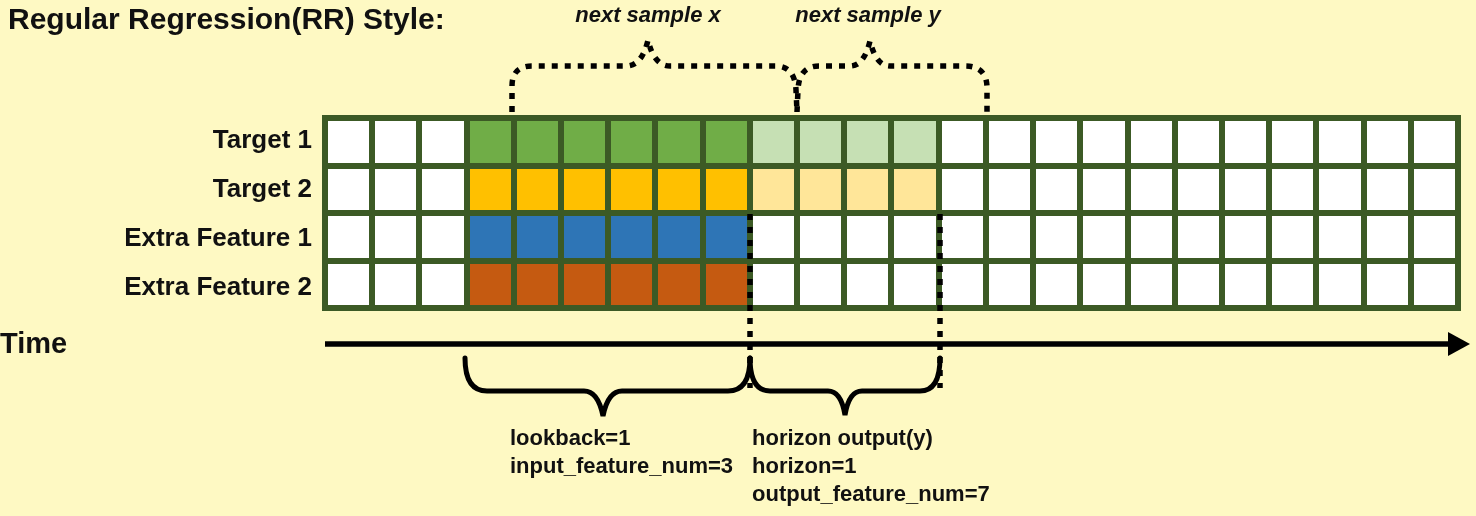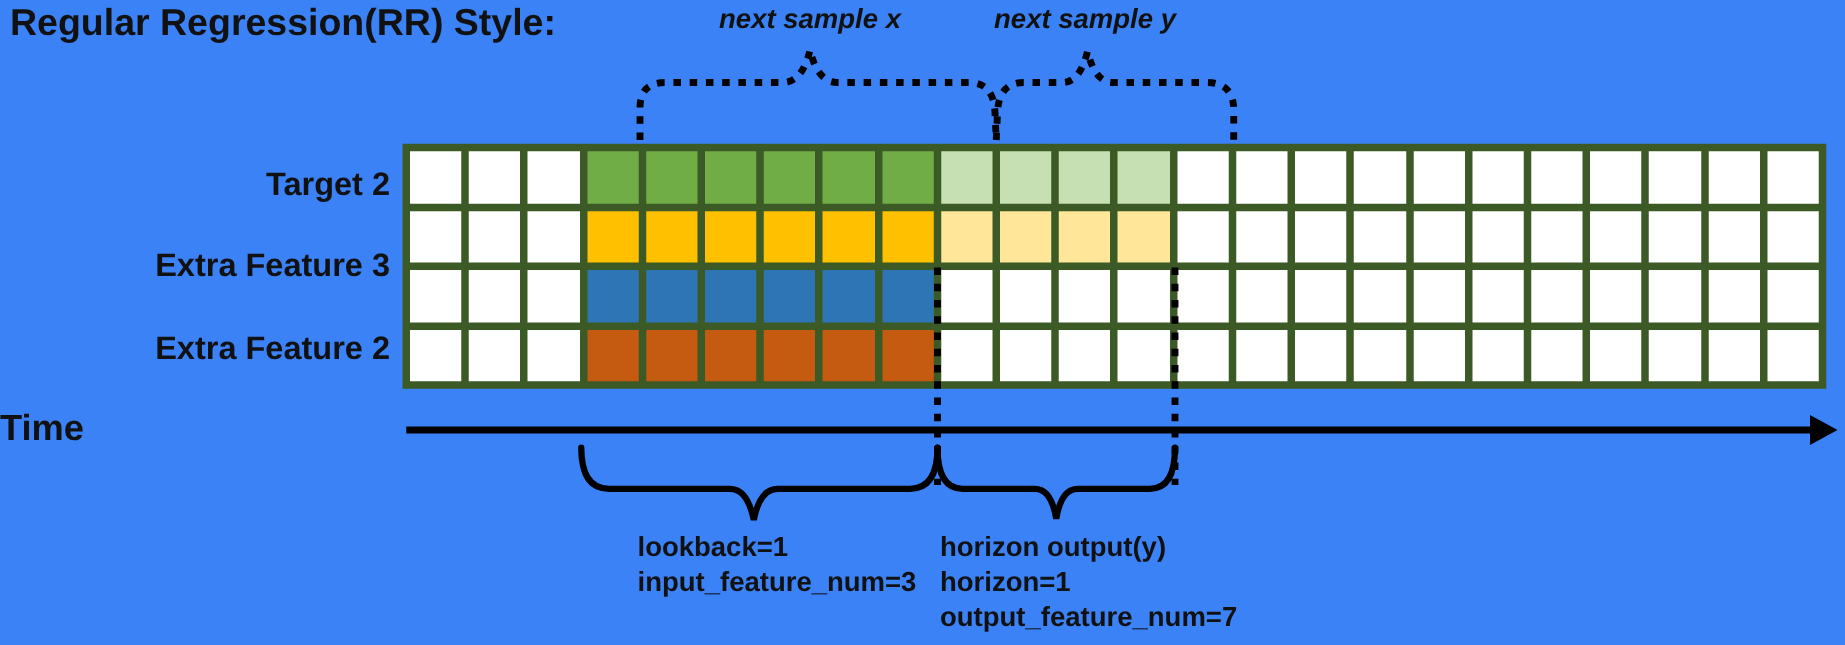--- a/index.html
+++ b/index.html
@@ -1,20 +1,20 @@
 <!DOCTYPE html>
 <html><head>
 <meta charset="utf-8">
 <style>
   html, body { margin: 0; padding: 0; background: #ffffff; }
   .canvas {
     position: relative;
     width: 1476px;
     height: 516px;
-    background: #3b82f6;
+    background: #fef9c3;
     font-family: "Liberation Sans", sans-serif;
     color: #111;
     overflow: hidden;
   }
   .title {
     position: absolute;
     left: 8px;
     top: 2px;
     font-size: 30px;
     font-weight: 700;
@@ -95,22 +95,23 @@
 <body>
 
 <div class="canvas">
 
   <div class="title">Regular Regression(RR) Style:</div>
 
   <div class="next-label next-x">next sample x</div>
   <div class="next-label next-y">next sample y</div>
 
   <div class="row-labels" id="row-labels">
+      <div class="row-label">Target 1</div>
       <div class="row-label">Target 2</div>
-      <div class="row-label">Extra Feature 3</div>
+      <div class="row-label">Extra Feature 1</div>
       <div class="row-label">Extra Feature 2</div>
     </div>
 
   <div class="grid" id="feature-grid" style="background-color: rgb(60, 90, 37); grid-template-columns: repeat(24, 1fr); grid-template-rows: repeat(4, 1fr);">
       <div class="cell" style="background-color: rgb(255, 255, 255);"></div>
       <div class="cell" style="background-color: rgb(255, 255, 255);"></div>
       <div class="cell" style="background-color: rgb(255, 255, 255);"></div>
       <div class="cell" style="background-color: rgb(112, 173, 71);"></div>
       <div class="cell" style="background-color: rgb(112, 173, 71);"></div>
       <div class="cell" style="background-color: rgb(112, 173, 71);"></div>

